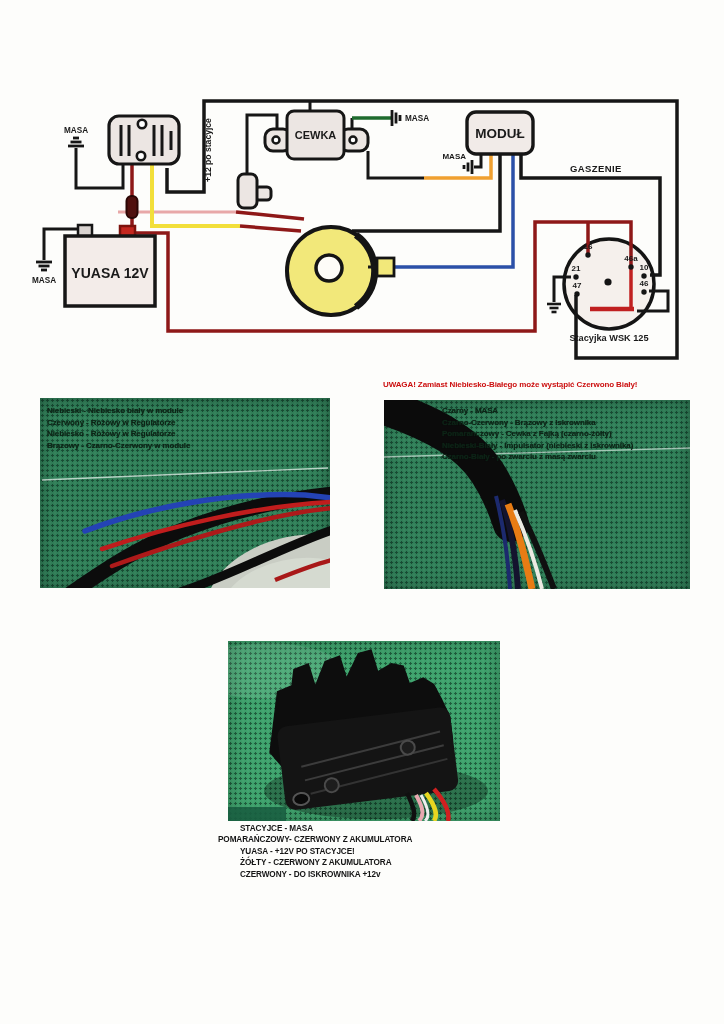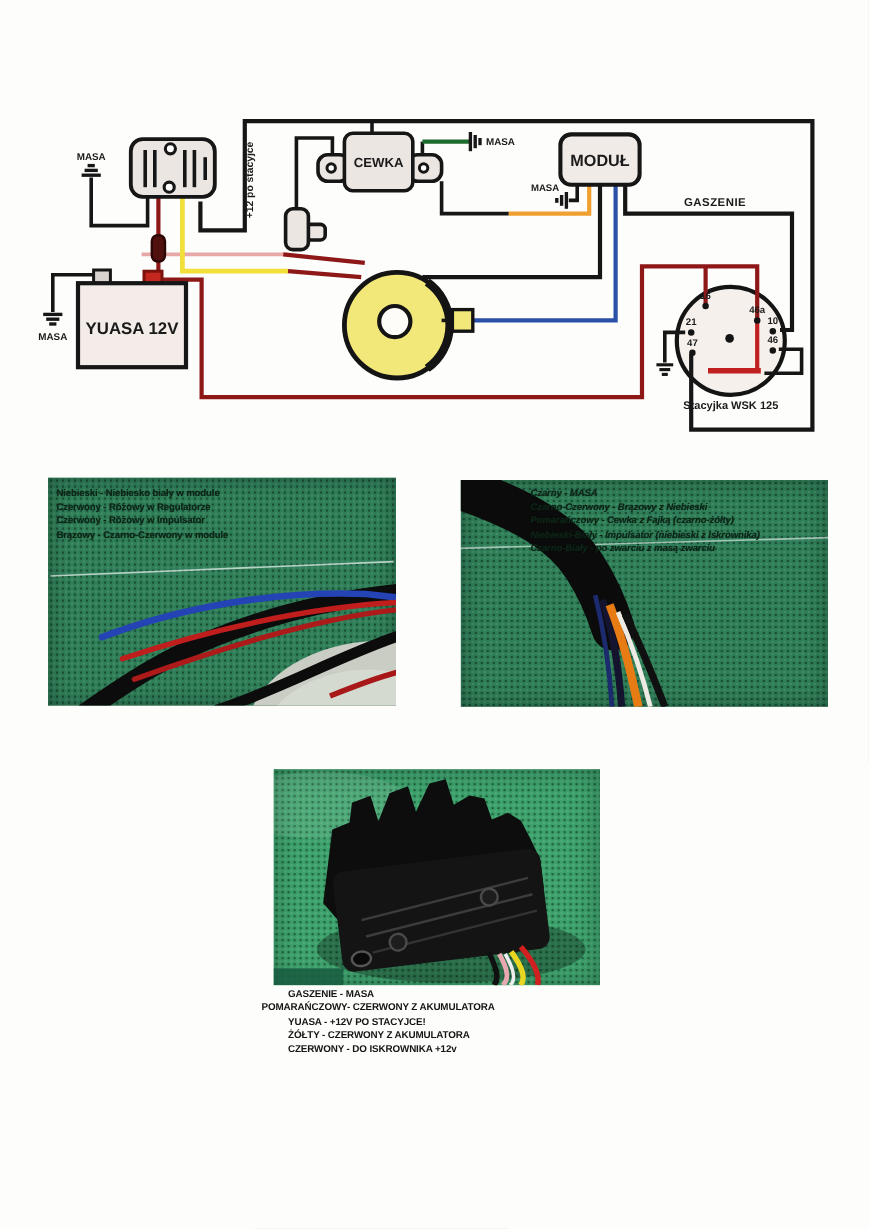--- a/index.html
+++ b/index.html
@@ -16,21 +16,21 @@
     background-position:0 0,2.5px 2.5px;
     box-shadow:inset 0 0 18px rgba(0,0,0,0.35);}
   .photo svg{position:absolute;left:0;top:0;}
   .photo-left{left:40px;top:398px;width:290px;height:190px;}
   .photo-right{left:384px;top:400px;width:306px;height:189px;}
   .photo-bottom{left:228px;top:641px;width:272px;height:180px;
     background-color:#3da26c;box-shadow:inset 0 0 22px rgba(0,0,0,0.30);}
   .ph-lines{position:absolute;z-index:3;font-size:8px;font-weight:bold;
     color:#0d2416;line-height:11.6px;letter-spacing:-0.1px;text-shadow:0 0 1px rgba(10,40,25,.6);}
   .ph-lines-left{left:7px;top:7px;width:230px;}
-  .ph-lines-right{left:58px;top:5px;width:246px;font-style:italic;}
+  .ph-lines-right{left:58px;top:5px;width:246px;}
   .warning{position:absolute;left:383px;top:380px;width:330px;
     font-size:8px;font-weight:bold;color:#cc0f0f;letter-spacing:-0.1px;}
   .bottom-labels{position:absolute;left:218px;top:823px;width:260px;
     font-size:8.2px;font-weight:bold;color:#151515;line-height:11.4px;letter-spacing:-0.1px;}
   .bl.ind{padding-left:22px;}
 </style>
 </head>
 <body>
 
 <div class="page">
@@ -184,38 +184,39 @@
       <path d="M292,96 C235,102 185,115 140,133 C100,149 70,168 30,196" fill="none" stroke="#0c0c0c" stroke-width="15" stroke-linecap="round"></path>
       <path d="M292,132 C240,150 190,178 140,194" fill="none" stroke="#0c0c0c" stroke-width="9"></path>
       <path d="M45,133 C110,108 190,94 265,97 L292,100" fill="none" stroke="#2443b5" stroke-width="5.5" stroke-linecap="round"></path>
       <path d="M62,151 C130,128 215,108 292,104" fill="none" stroke="#c01d1d" stroke-width="4.5" stroke-linecap="round"></path>
       <path d="M72,168 C150,140 230,116 292,110" fill="none" stroke="#ad1a1a" stroke-width="4.5" stroke-linecap="round"></path>
       <path d="M235,182 C260,172 280,165 292,162" fill="none" stroke="#a81818" stroke-width="4.5"></path>
     </svg>
     <div class="ph-lines ph-lines-left">
       <div>Niebieski - Niebiesko biały w module</div>
       <div>Czerwony - Różowy w Regulatorze</div>
-      <div>Czerwony - Różowy w Impulsator</div>
+      <div>Niebiesko - Różowy w Regulatorze</div>
       <div>Brązowy - Czarno-Czerwony w module</div>
     </div>
   </div>
 
+  <div class="warning">UWAGA! Zamiast Niebiesko-Białego może wystąpić Czerwono Biały!</div>
   <div class="photo photo-right">
     <svg width="306" height="189" viewBox="0 0 306 189">
       <line x1="0" y1="57" x2="306" y2="48" stroke="rgba(255,255,255,0.55)" stroke-width="1.4"></line>
       <path d="M-5,5 C55,25 85,45 103,72 C116,92 122,108 127,124" fill="none" stroke="#0b0b0b" stroke-width="36" stroke-linecap="round"></path>
       <path d="M112,96 C120,128 124,158 126,189" fill="none" stroke="#1c2a6e" stroke-width="4"></path>
       <path d="M118,100 C128,130 132,160 134,189" fill="none" stroke="#14142e" stroke-width="6"></path>
       <path d="M124,104 C136,135 142,162 148,189" fill="none" stroke="#e87c14" stroke-width="7"></path>
       <path d="M131,110 C144,140 152,165 158,189" fill="none" stroke="#eceae2" stroke-width="4"></path>
       <path d="M137,112 C152,142 162,168 170,189" fill="none" stroke="#101010" stroke-width="6"></path>
     </svg>
     <div class="ph-lines ph-lines-right">
       <div>Czarny - MASA</div>
-      <div>Czarno-Czerwony - Brązowy z Niebieski</div>
+      <div>Czarno-Czerwony - Brązowy z Iskrownika</div>
       <div>Pomarańczowy - Cewka z Fajką (czarno-żółty)</div>
       <div>Niebieski-Biały - Impulsator (niebieski z Iskrownika)</div>
       <div>Czarno-Biały - po zwarciu z masą zwarciu</div>
     </div>
   </div>
 
   <div class="photo photo-bottom">
     <svg width="272" height="180" viewBox="0 0 272 180">
       <ellipse cx="40" cy="30" rx="75" ry="28" fill="rgba(255,255,255,0.09)"></ellipse>
       <ellipse cx="148" cy="150" rx="112" ry="28" fill="rgba(0,0,0,0.30)"></ellipse>
@@ -233,20 +234,20 @@
       <path d="M179,152 C186,166 188,174 184,180" fill="none" stroke="#101010" stroke-width="4.5"></path>
       <path d="M188,154 C196,168 196,175 191,180" fill="none" stroke="#e8a8b0" stroke-width="4"></path>
       <path d="M193,154 C201,168 202,176 197,180" fill="none" stroke="#eeeeee" stroke-width="3"></path>
       <path d="M198,152 C208,166 210,174 206,180" fill="none" stroke="#e8d620" stroke-width="4.5"></path>
       <path d="M206,148 C218,162 222,172 220,180" fill="none" stroke="#d02020" stroke-width="4.5"></path>
       <rect x="0" y="166" width="58" height="14" fill="#1a5f41" opacity="0.9"></rect>
     </svg>
   </div>
 
   <div class="bottom-labels">
-    <div class="bl ind">GASZENIE - MASA</div>
+    <div class="bl ind">STACYJCE - MASA</div>
     <div class="bl">POMARAŃCZOWY- CZERWONY Z AKUMULATORA</div>
     <div class="bl ind">YUASA - +12V PO STACYJCE!</div>
     <div class="bl ind">ŻÓŁTY - CZERWONY Z AKUMULATORA</div>
     <div class="bl ind">CZERWONY - DO ISKROWNIKA +12v</div>
   </div>
 
 </div>
 
 </body></html>

